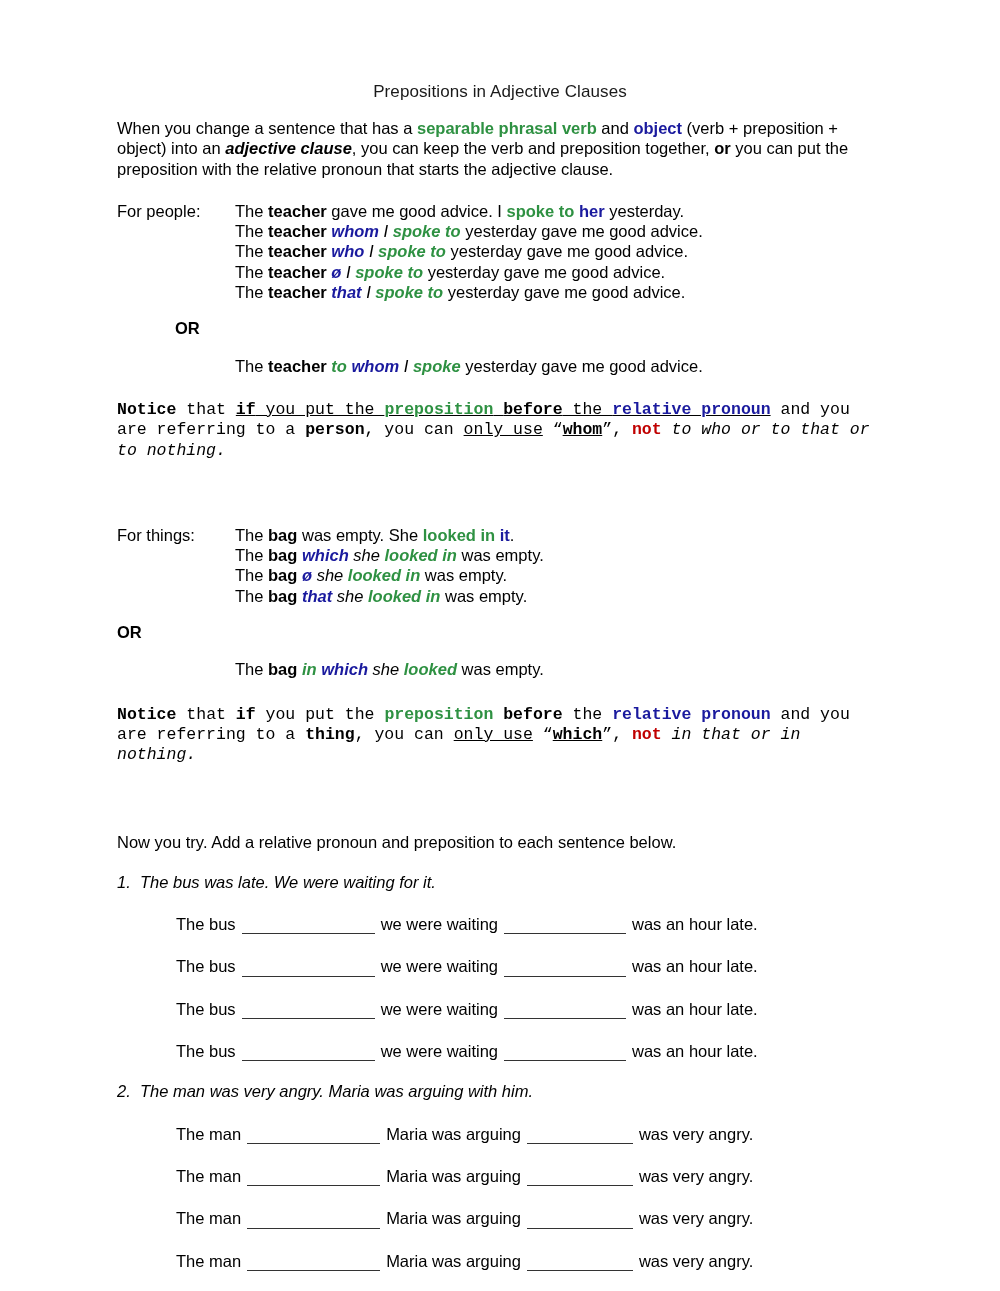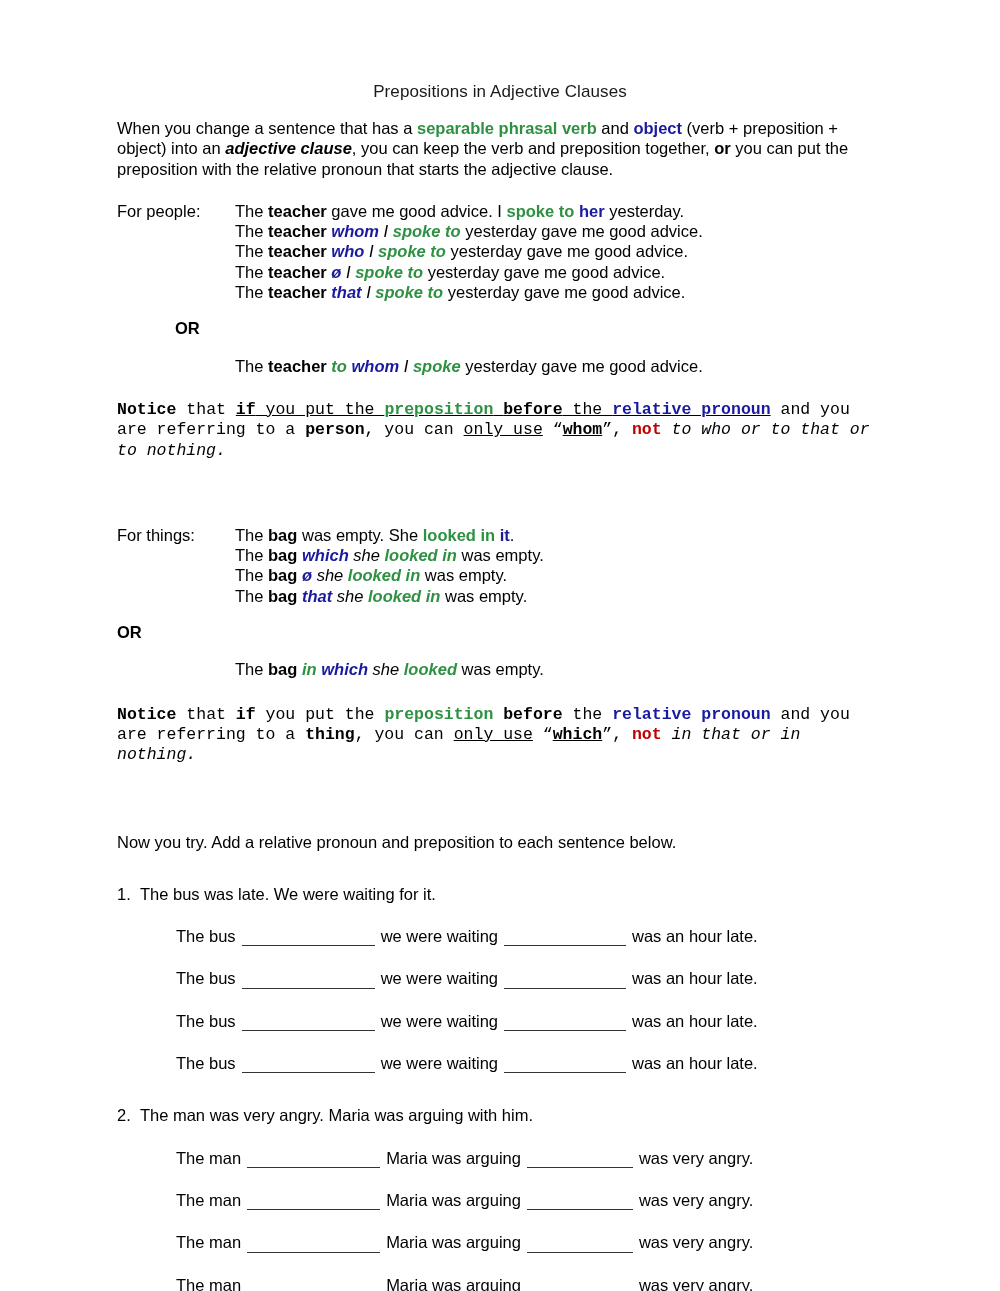--- a/index.html
+++ b/index.html
@@ -98,21 +98,22 @@
   }
   .notice-2 { margin-top: 25px; }
 
   .things-block { margin-top: 64px; }
 
   .nowtry { margin-top: 66px; }
 
   .q-line {
     font-size: 16.5px;
     line-height: 20.3px;
-    margin-top: 32px;
+    margin-top: 20px;
+    font-style: italic;
   }
   .q-num { display: inline-block; }
 
   .answers { margin-top: 0; }
   .ans-line {
     font-size: 16.5px;
     line-height: 20.3px;
     padding-left: 59px;
     margin-top: 22px;
     white-space: nowrap;

